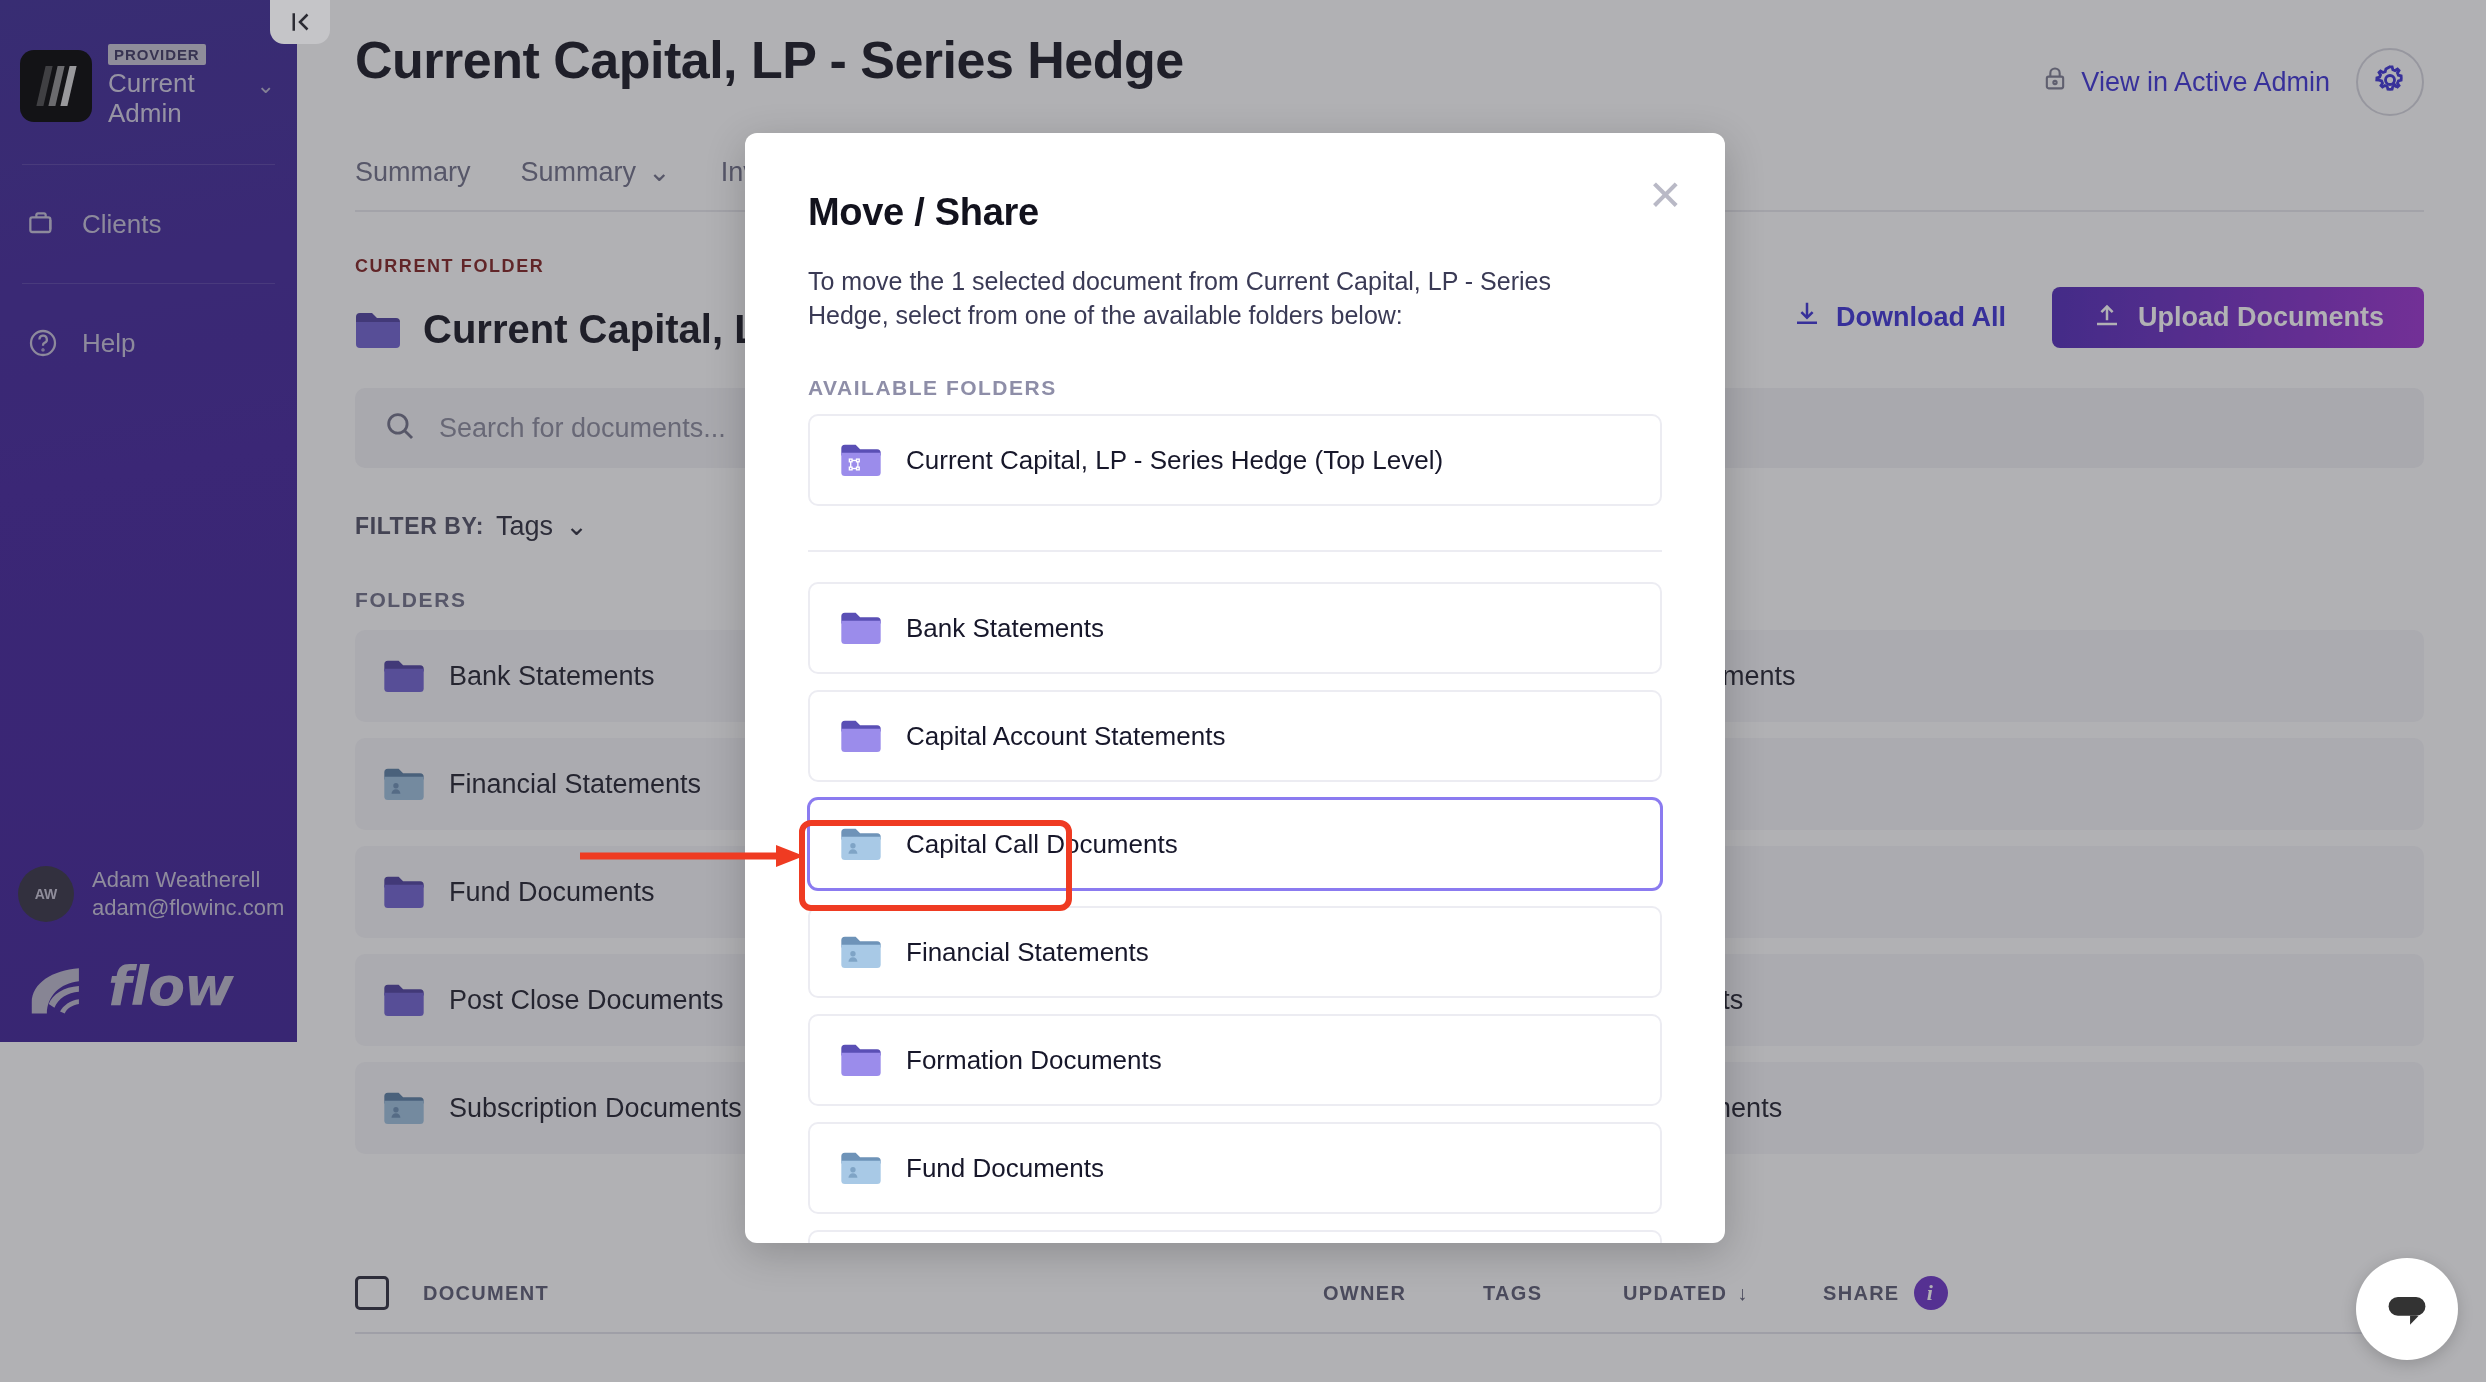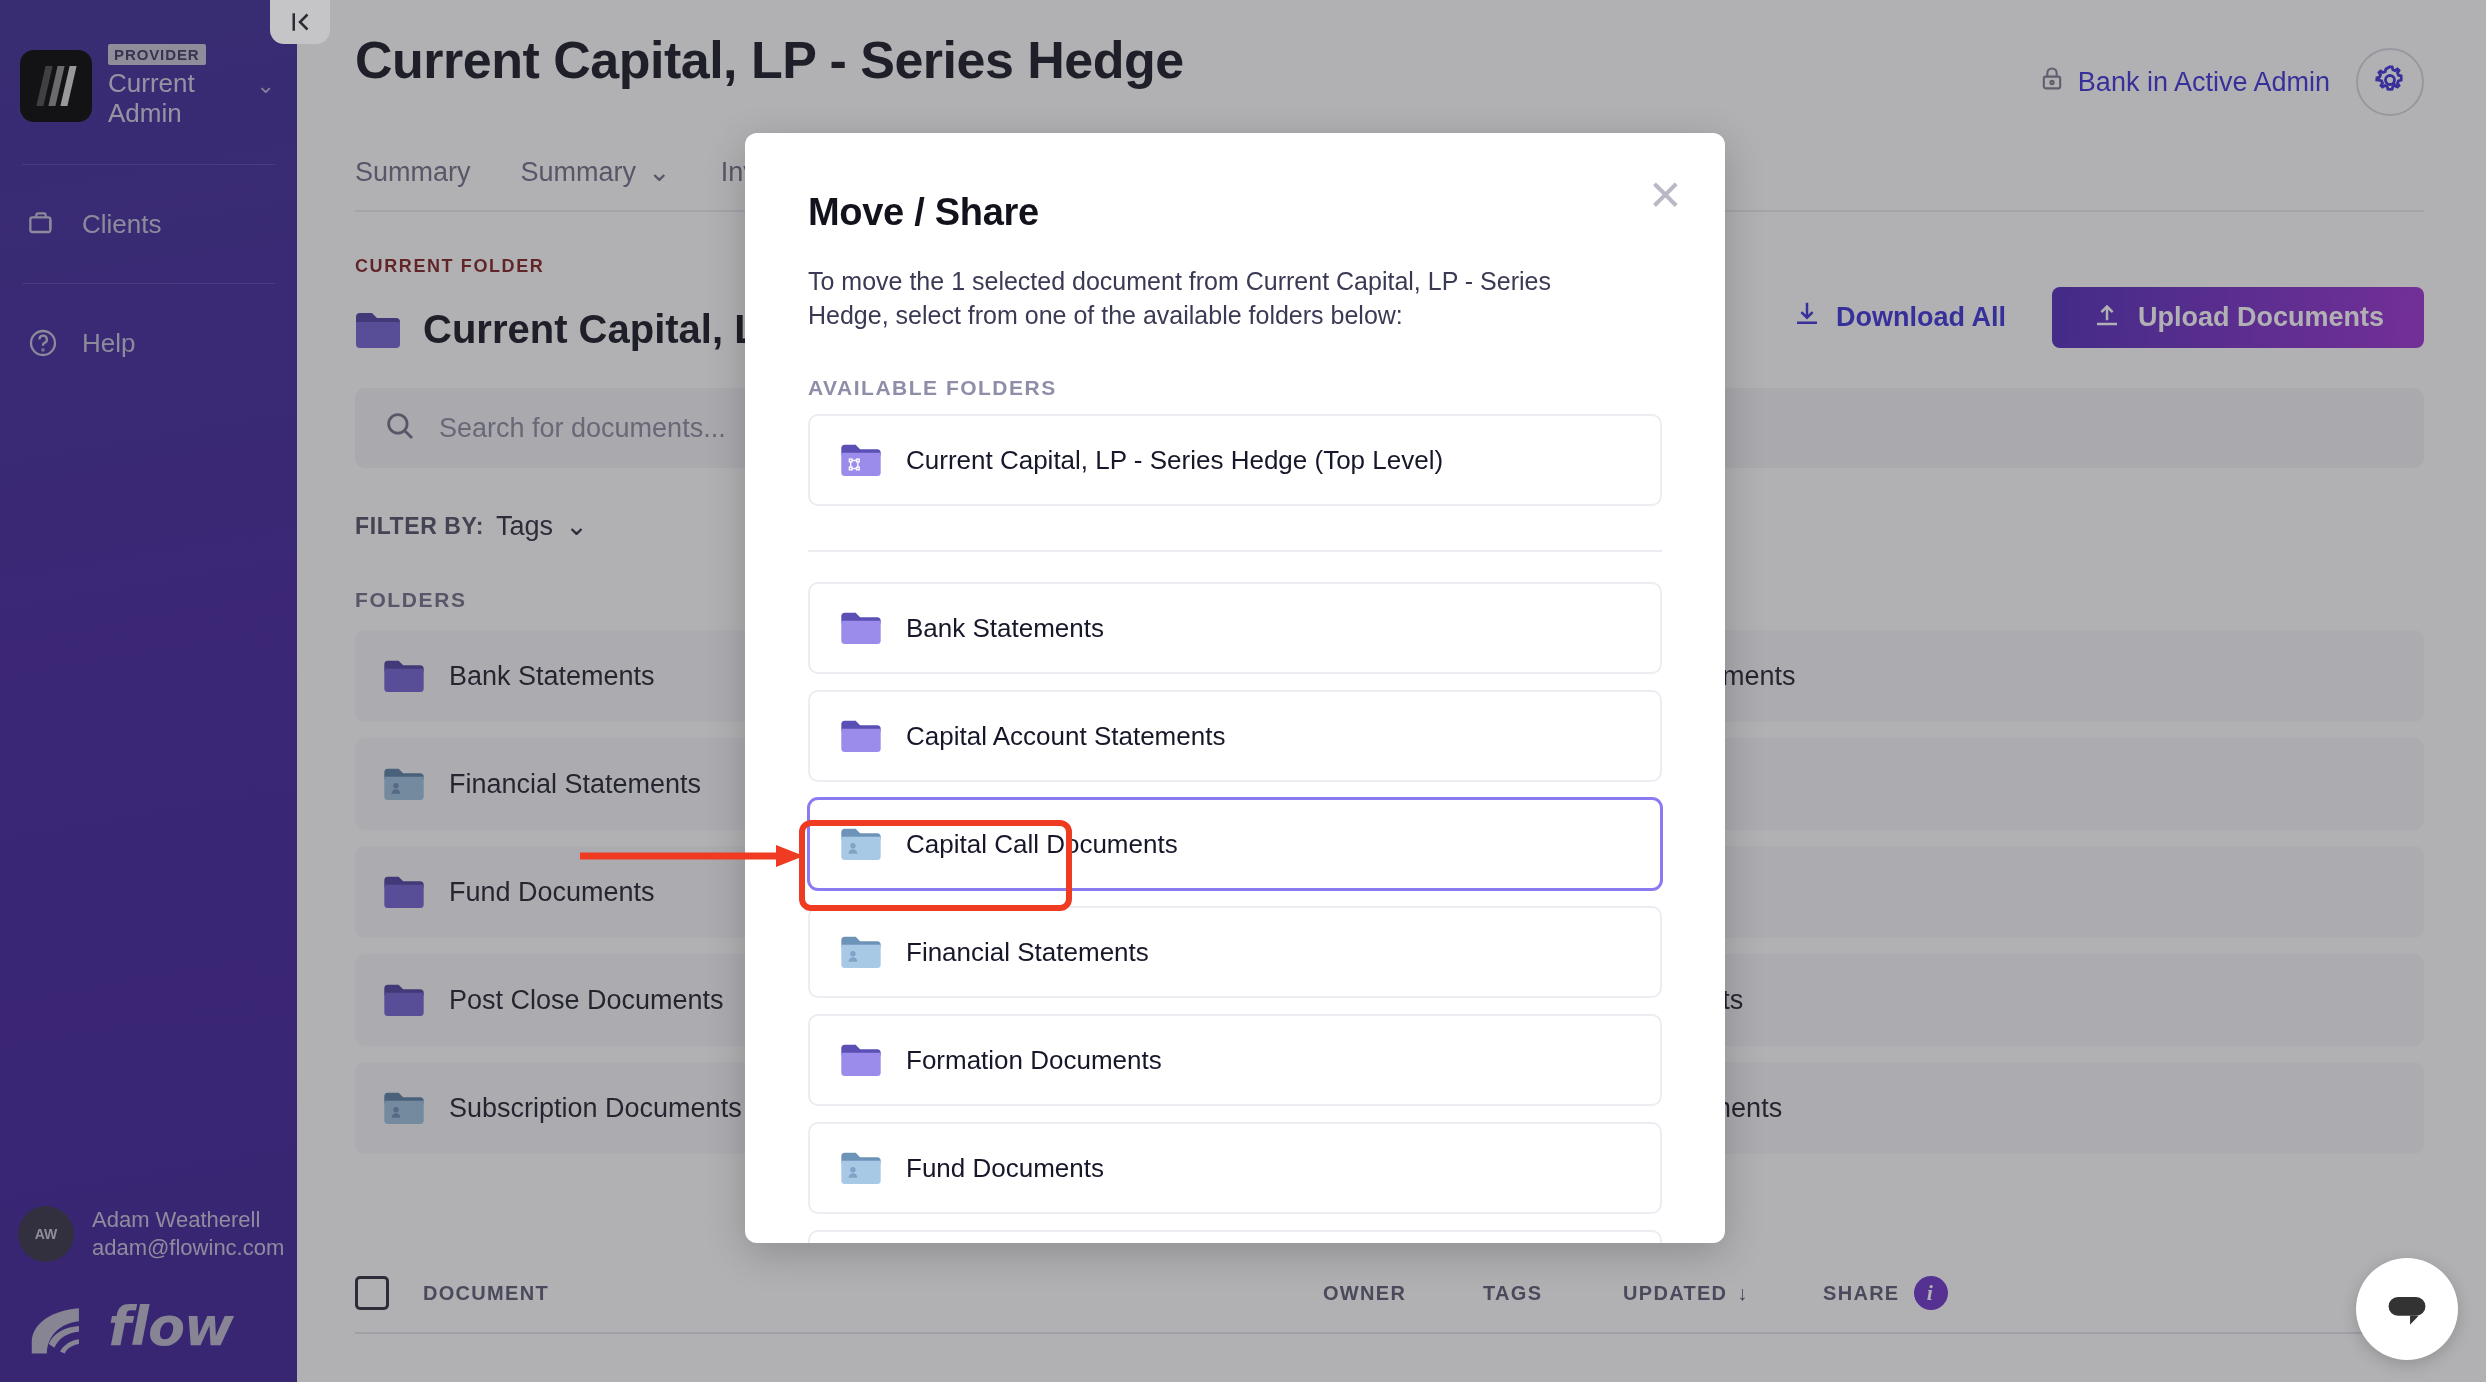--- a/index.html
+++ b/index.html
@@ -18,21 +18,21 @@
     background: #ffffff;
   }
   #dim-overlay {
     position: absolute; inset: 0;
     background: rgba(51,51,58,0.38);
     z-index: 50;
   }
 
   
   .sidebar {
-    width: 297px; height: 1382px;
+    width: 297px; height: 1042px;
     background: linear-gradient(170deg,#3d2a96 0%, #41219b 45%, #3d1f96 100%);
     position: relative;
     flex: 0 0 297px;
     color: #cfcbe0;
   }
   .sb-brand {
     display: flex; align-items: center;
     padding: 44px 22px 0 20px;
     gap: 16px;
   }
@@ -348,21 +348,21 @@
         <div class="page-title">Current Capital, LP - Series Hedge</div>
         <div class="head-right">
           <div class="active-admin">
             <span>
               <svg width="28" height="28" viewBox="0 0 24 24" fill="none" stroke="#7b7b90" stroke-width="1.8">
                 <rect x="5" y="10" width="14" height="10" rx="1.5"></rect>
                 <path d="M8 10V7a4 4 0 0 1 8 0v3"></path>
                 <circle cx="12" cy="15" r="1.4"></circle>
               </svg>
             </span>
-            <span>Bank in Active Admin</span>
+            <span>View in Active Admin</span>
           </div>
           <div class="gear-btn">
             <span>
               <svg width="36" height="36" viewBox="0 0 24 24" fill="none" stroke="#3b2fd6" stroke-width="1.9">
                 <path d="M12 3.2l1.4.1.5 1.8 1.5.6 1.6-1 1 1-1 1.6.6 1.5 1.8.5.1 1.4-.1 1.4-1.8.5-.6 1.5 1 1.6-1 1-1.6-1-1.5.6-.5 1.8-1.4.1-1.4-.1-.5-1.8-1.5-.6-1.6 1-1-1 1-1.6-.6-1.5-1.8-.5L3.2 12l.1-1.4 1.8-.5.6-1.5-1-1.6 1-1 1.6 1 1.5-.6.5-1.8z"></path>
                 <circle cx="12" cy="12" r="3"></circle>
                 <line x1="14.2" y1="14.2" x2="16.6" y2="16.6"></line>
               </svg>
             </span>
           </div>

